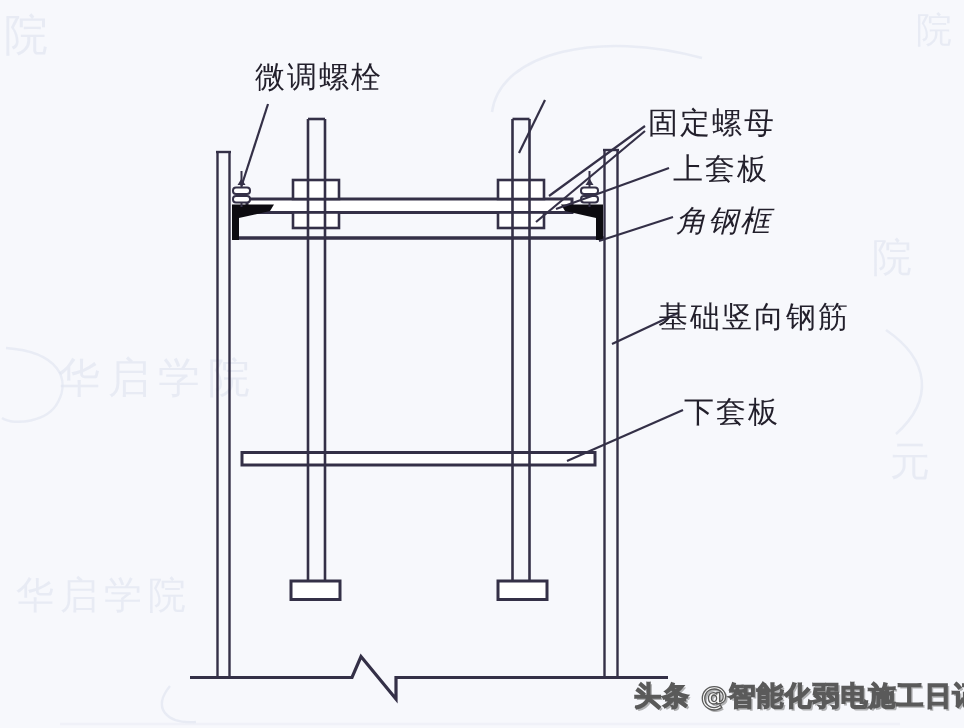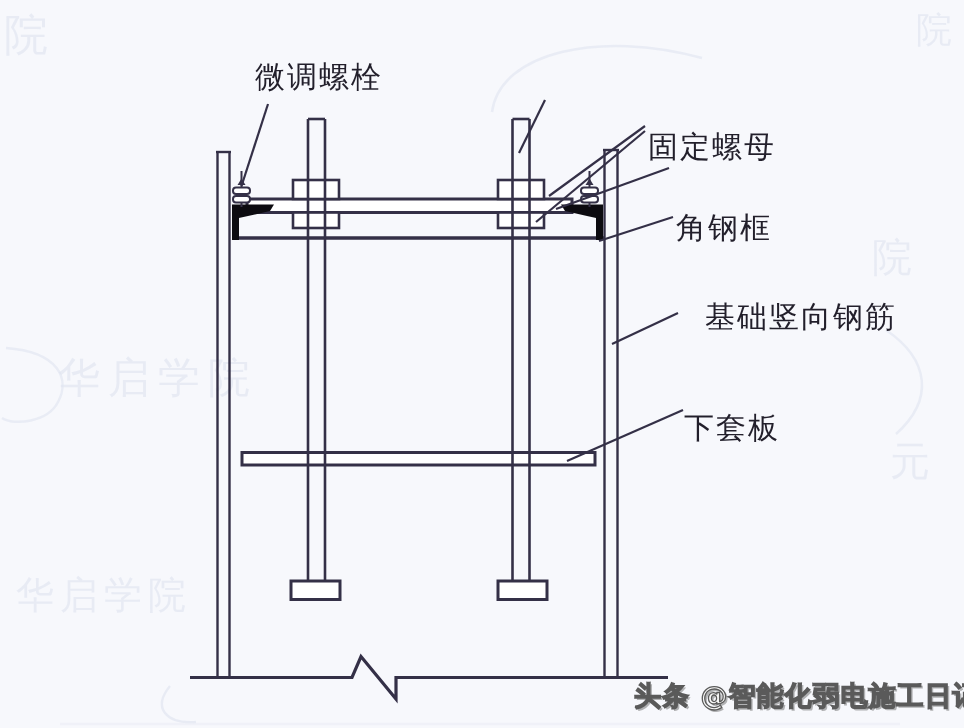--- a/index.html
+++ b/index.html
@@ -117,19 +117,20 @@
       <line x1="645" y1="126" x2="549" y2="196"></line>
       <line x1="645" y1="131" x2="536" y2="222"></line>
       <line x1="669" y1="168" x2="556" y2="209"></line>
       <line x1="673" y1="217" x2="599" y2="241"></line>
       <line x1="678" y1="313" x2="612" y2="344"></line>
       <line x1="683" y1="410" x2="567" y2="461"></line>
     </g>
   </svg>
 
   <div class="lbl" style="left:255px;top:61px;">微调螺栓</div>
-  <div class="lbl" style="left:648px;top:107px;margin-top:24px;">固定螺母</div>
-  <div class="lbl" style="left:676px;top:212px;">角钢框</div>
-  <div class="lbl" style="left:705px;top:301px;">基础竖向钢筋</div>
-  <div class="lbl" style="left:684px;top:396px;margin-top:16px;">下套板</div>
+  <div class="lbl" style="left:648px;top:107px;">固定螺母</div>
+  <div class="lbl" style="left:673px;top:153px;">上套板</div>
+  <div class="lbl" style="left:676px;top:205px;font-style:italic;">角钢框</div>
+  <div class="lbl" style="left:658px;top:301px;">基础竖向钢筋</div>
+  <div class="lbl" style="left:684px;top:396px;">下套板</div>
 
   <div class="credit">头条 @智能化弱电施工日记</div>
 </div>
 
 </body></html>

